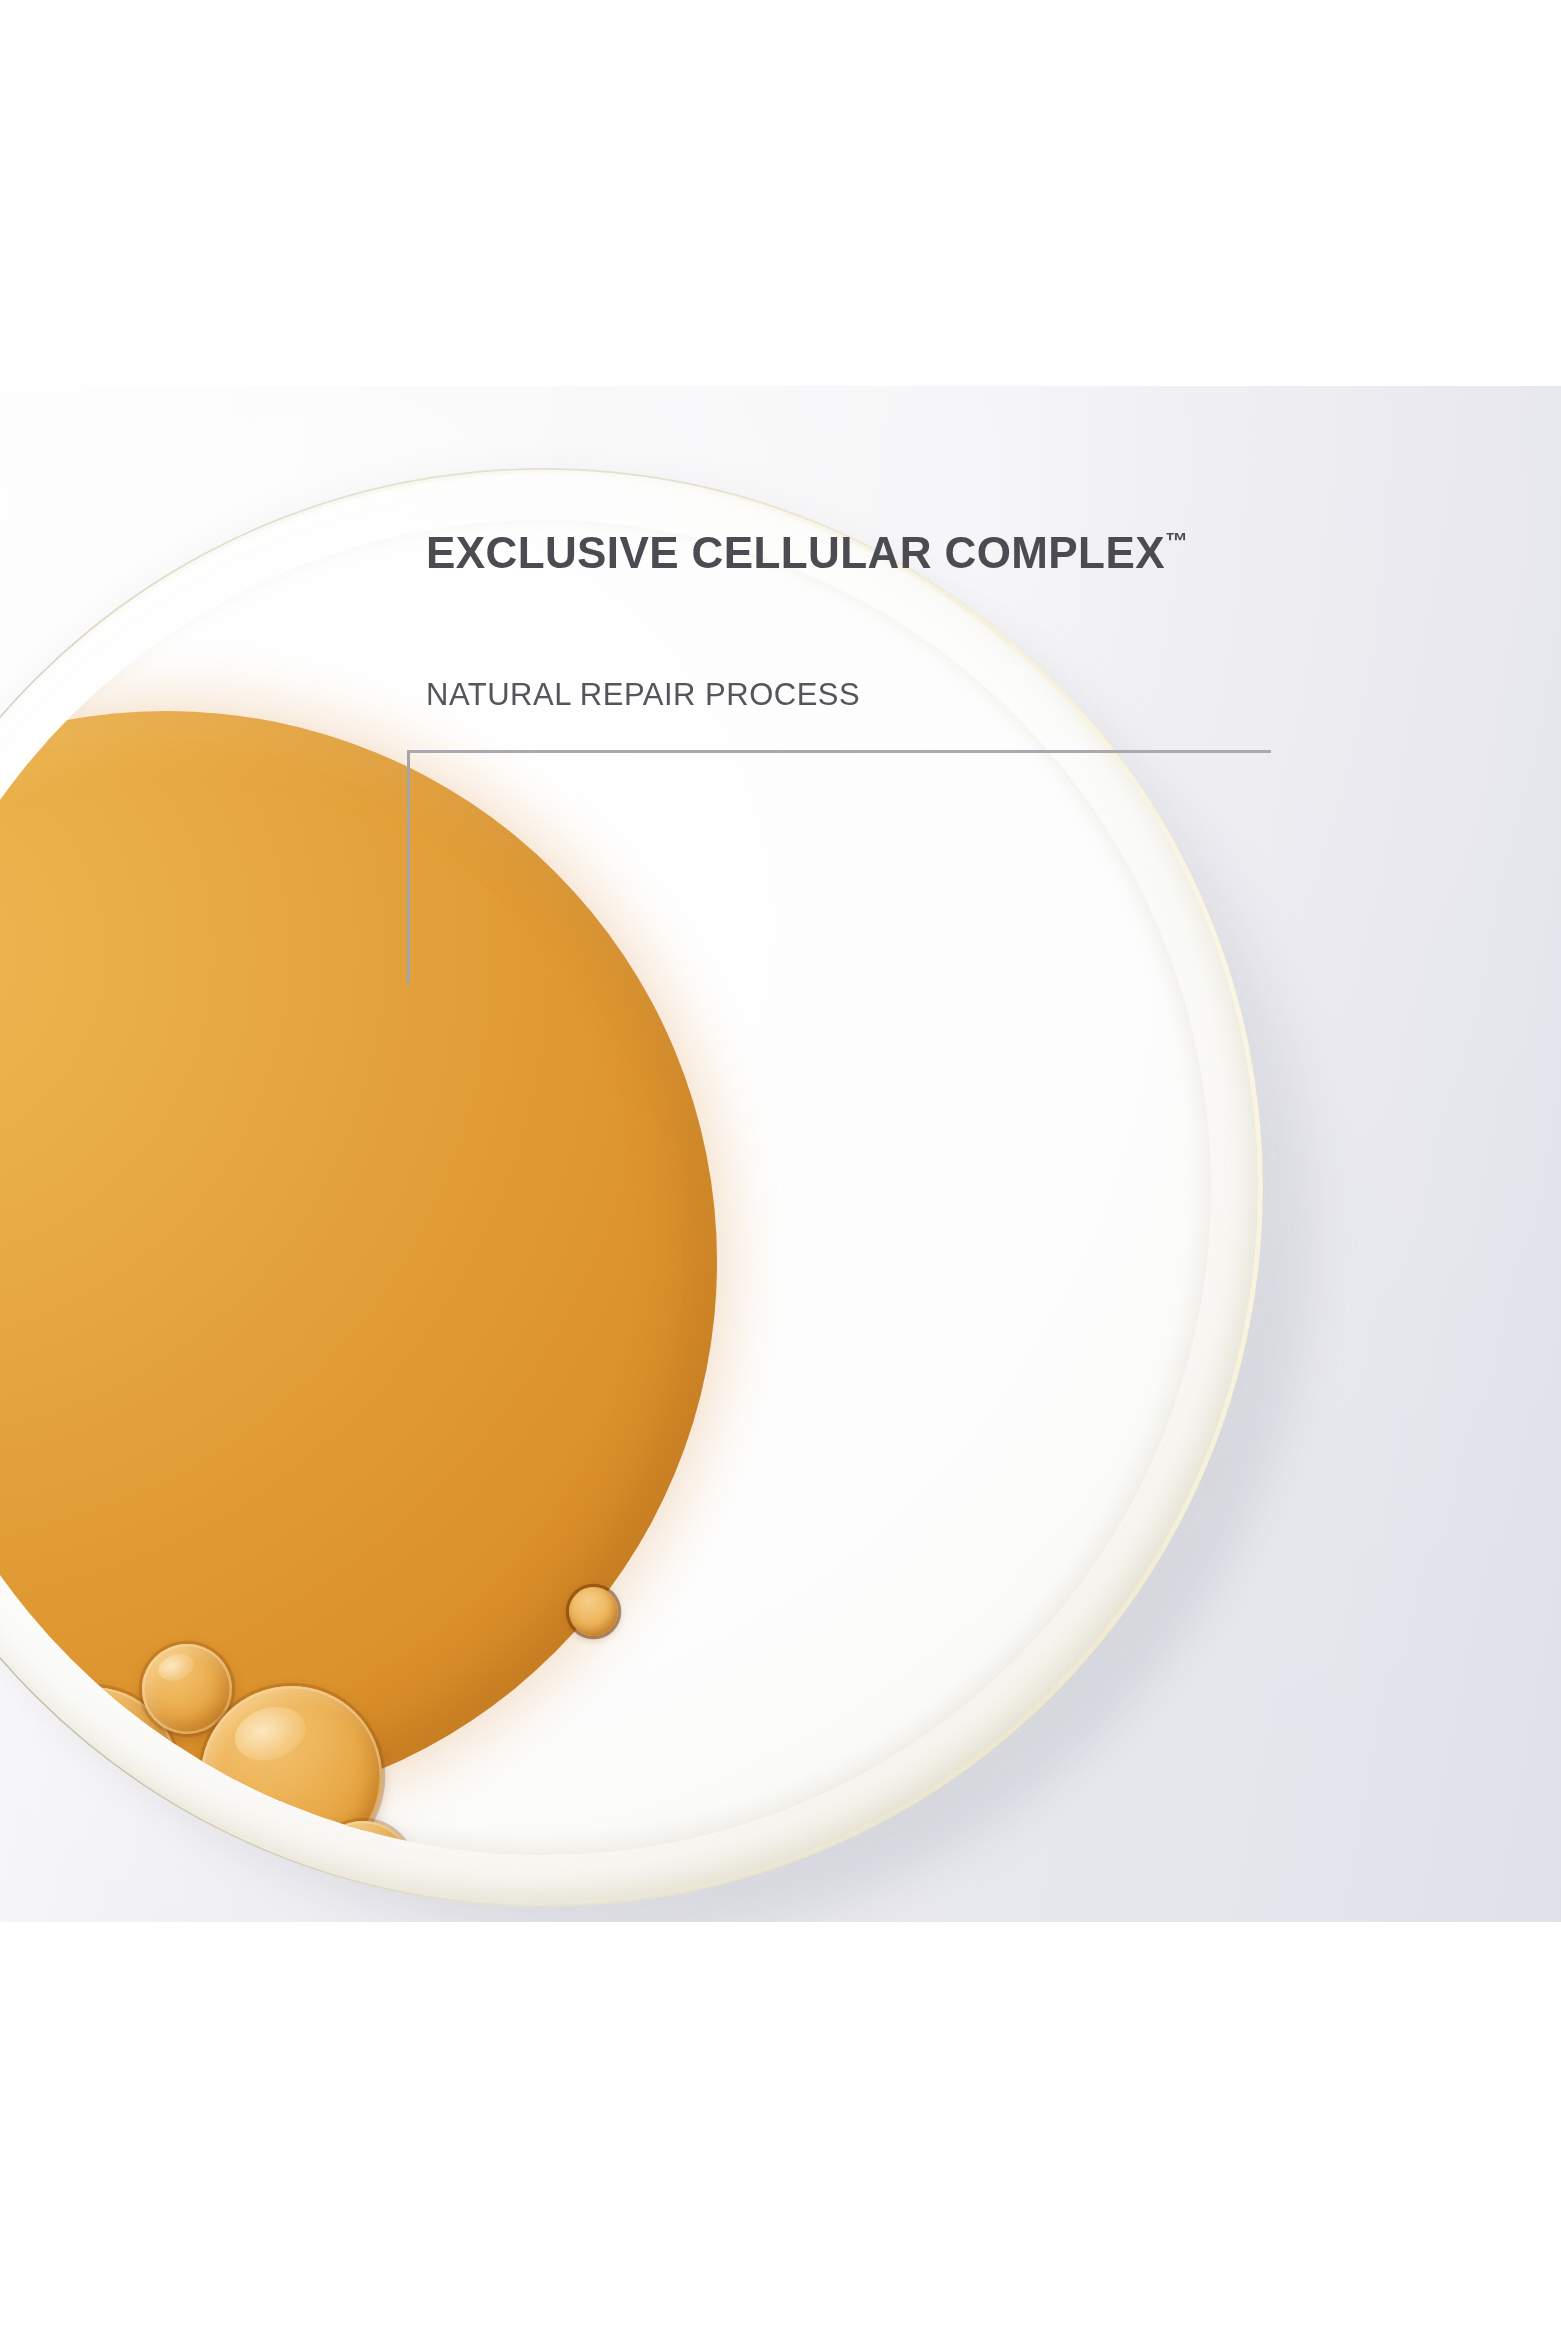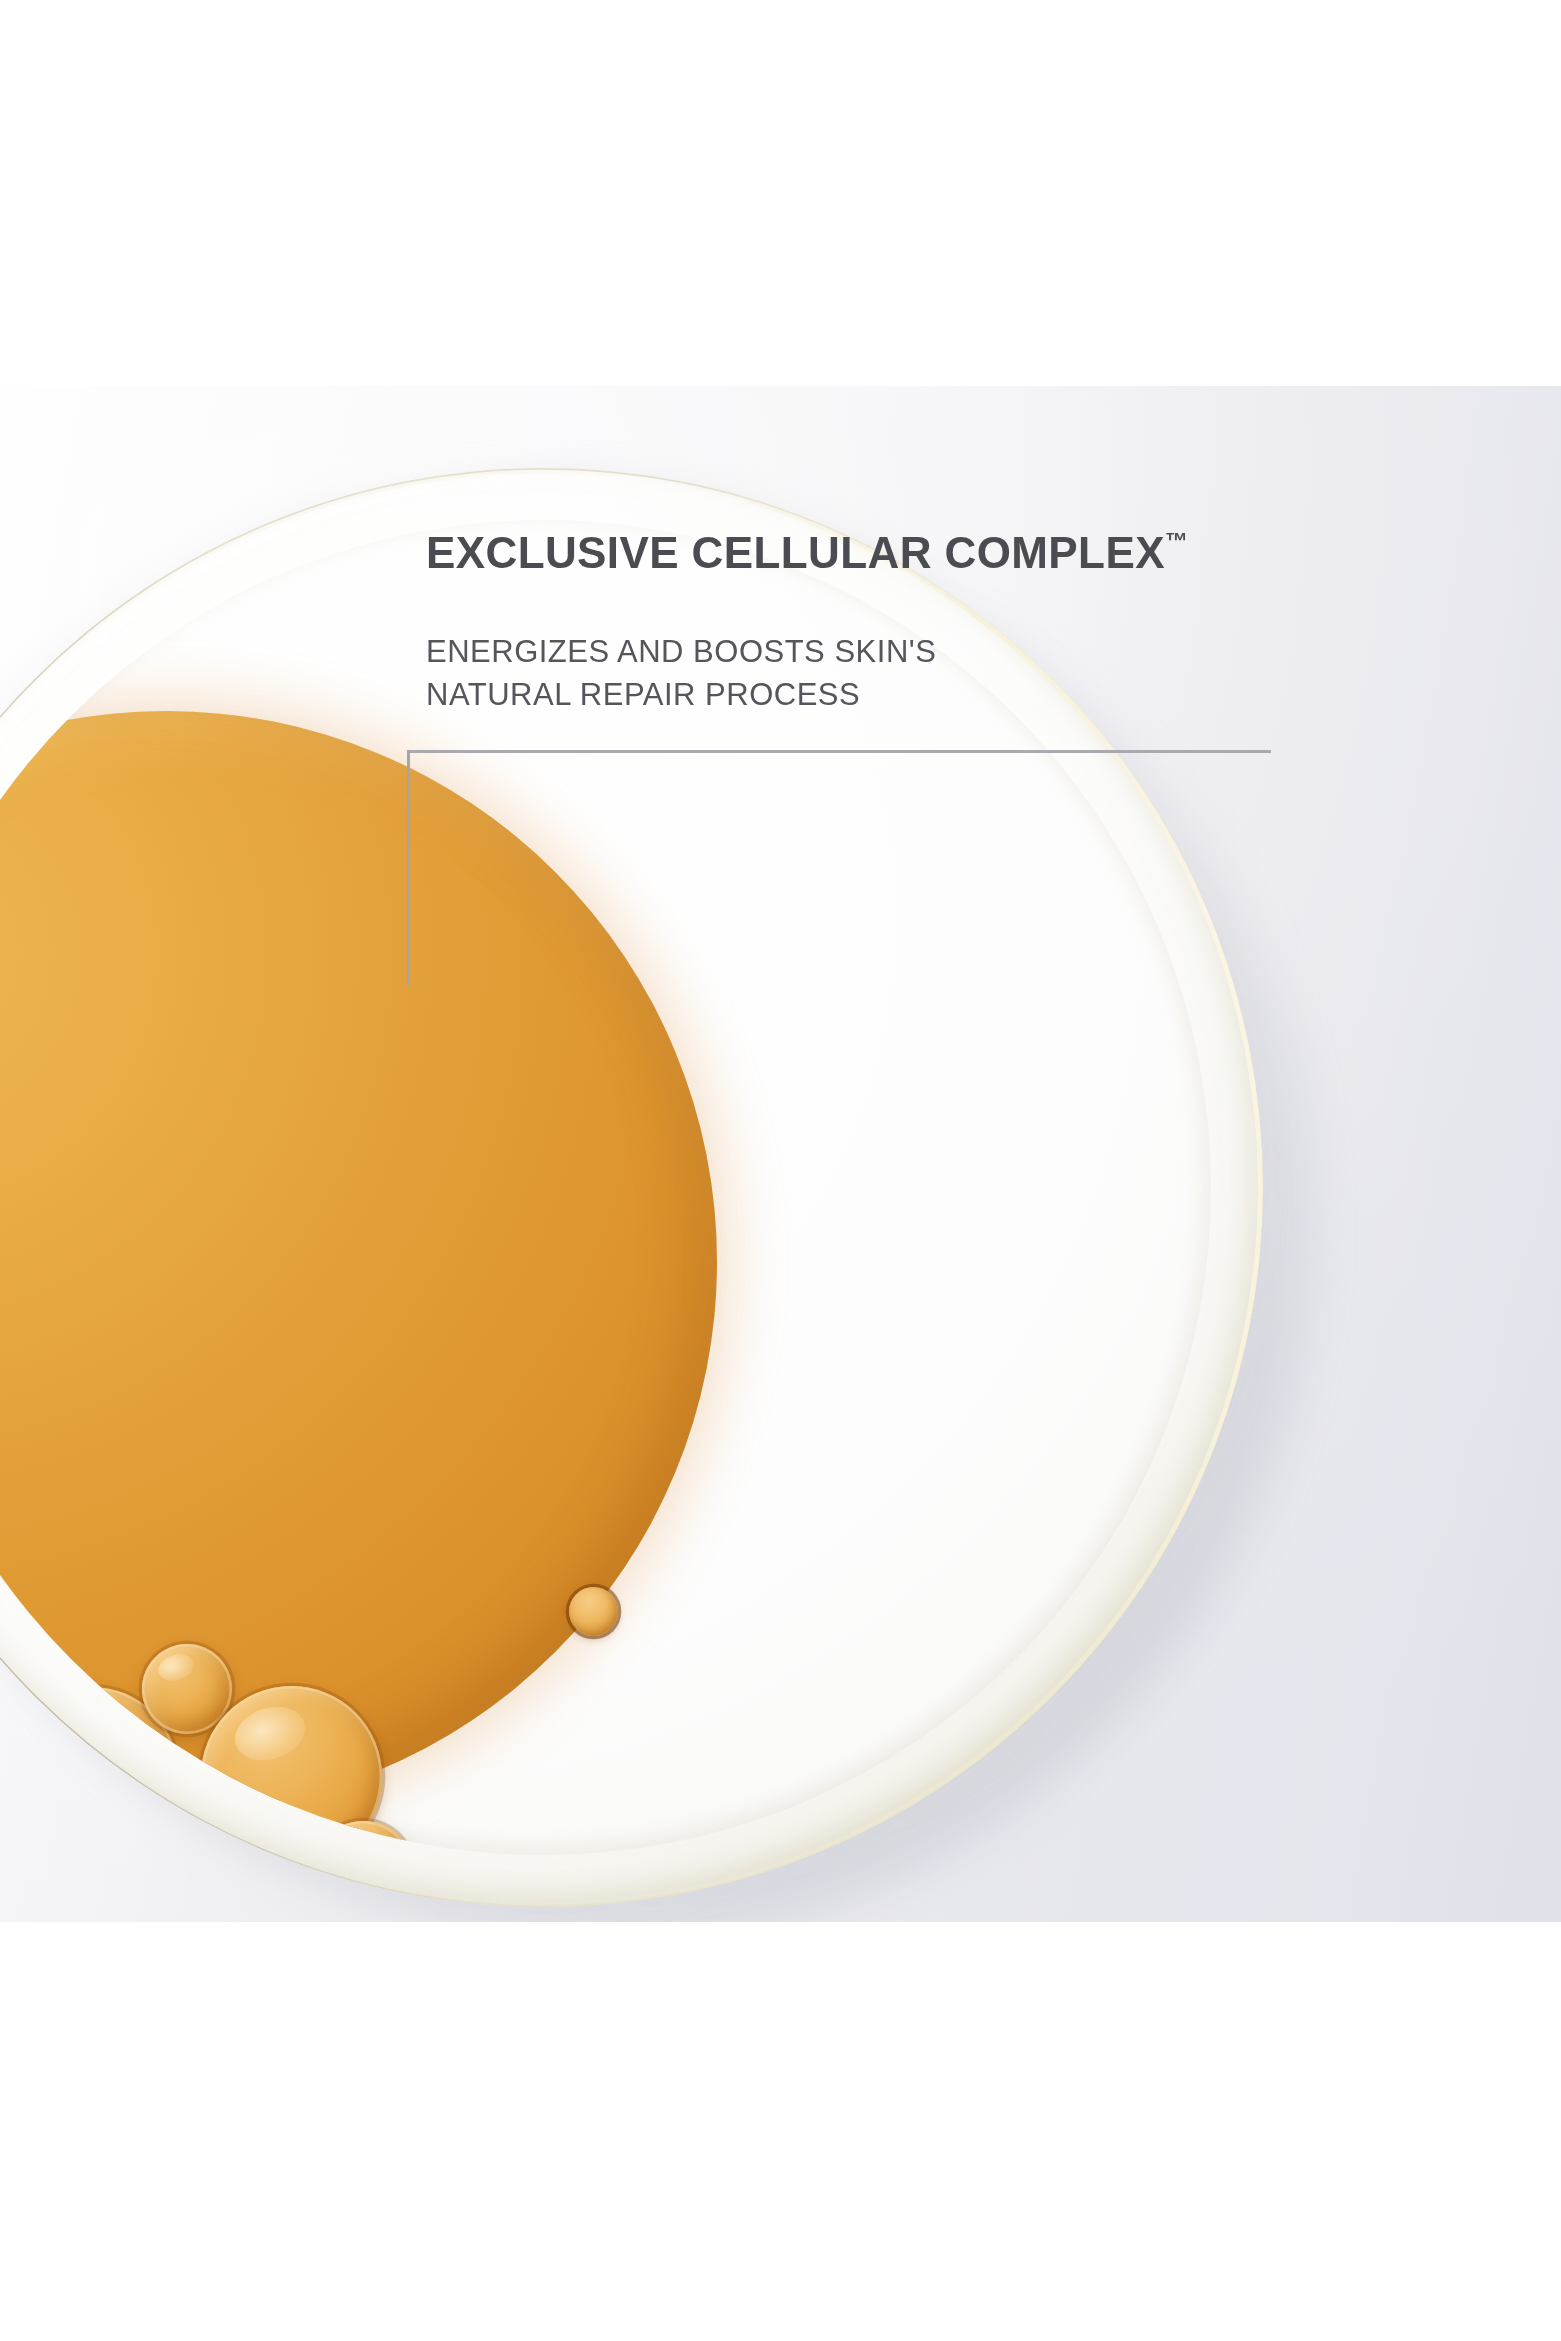--- a/index.html
+++ b/index.html
@@ -318,18 +318,17 @@
 
   <div class="band-bottom"></div>
 
   <div class="leader-h"></div>
   <div class="leader-v"></div>
 
   <div class="txt-wrap">
     <div class="headline">
       <span>EXCLUSIVE CELLULAR COMPLEX</span><span class="tm">™</span>
     </div>
-    <div class="subline l1">ENERGIZES AND BOOSTS SKIN'S</div>
     <div class="subline l2">NATURAL REPAIR PROCESS</div>
   </div>
 
 </div>
 
 
 </body></html>

